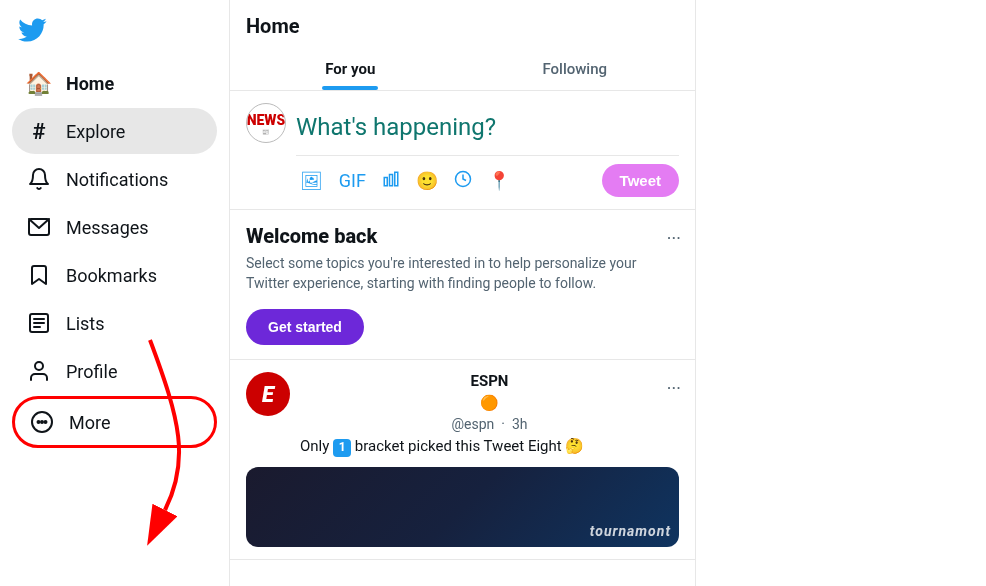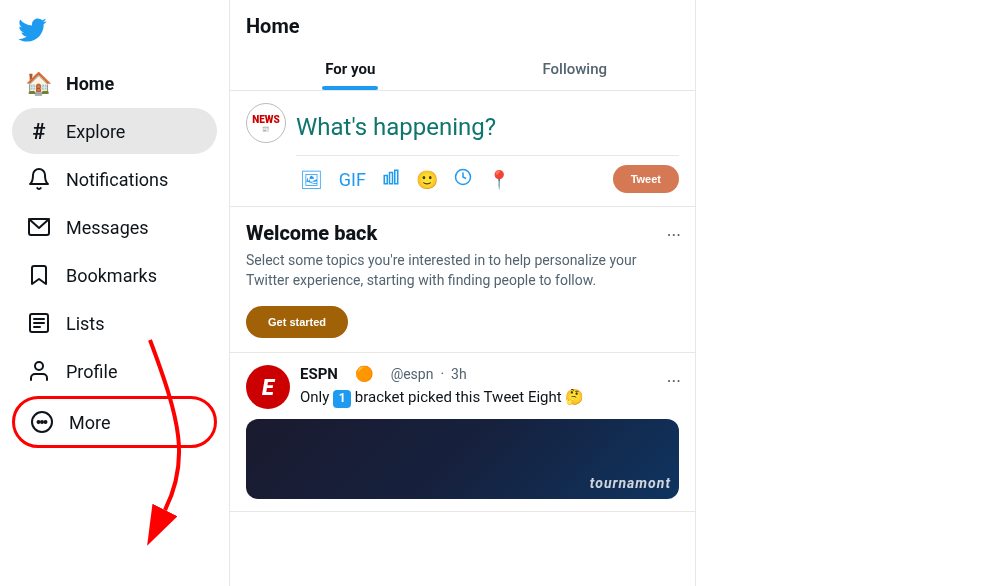--- a/index.html
+++ b/index.html
@@ -174,26 +174,26 @@
       align-items: center;
     }
     .compose-icon {
       font-size: 18px;
       color: #1d9bf0;
       cursor: pointer;
       padding: 4px;
       border-radius: 50%;
     }
     .tweet-btn {
-      background: #c2410c;
+      background: #d946ef;
       color: #fff;
       border: none;
       border-radius: 20px;
       padding: 8px 18px;
-      font-size: 11px;
+      font-size: 15px;
       font-weight: 700;
       cursor: pointer;
       opacity: 0.7;
     }
 
     
     .welcome-card {
       padding: 14px 16px;
       border-bottom: 1px solid #e7e7e7;
       position: relative;
@@ -211,26 +211,26 @@
       color: #0f1419;
       margin-bottom: 6px;
     }
     .welcome-card p {
       font-size: 14px;
       color: #536471;
       margin-bottom: 16px;
       line-height: 1.4;
     }
     .get-started-btn {
-      background: #a16207;
+      background: #6d28d9;
       color: #fff;
       border: none;
       border-radius: 20px;
       padding: 10px 22px;
-      font-size: 11px;
+      font-size: 14px;
       font-weight: 700;
       cursor: pointer;
     }
 
     
     .tweet-card {
       padding: 12px 16px;
       border-bottom: 1px solid #e7e7e7;
       position: relative;
     }
@@ -260,21 +260,22 @@
       flex-shrink: 0;
     }
     .espn-letter { font-style: italic; font-size: 22px; font-weight: 900; }
     .tweet-meta { flex: 1; }
     .tweet-author {
       font-size: 15px;
       font-weight: 700;
       color: #0f1419;
       display: flex;
       align-items: center;
-      gap: 17px;
+      gap: 4px;
+      flex-direction: column;
     }
     .tweet-handle { color: #536471; font-weight: 400; font-size: 14px; }
     .tweet-text { font-size: 15px; color: #0f1419; margin-top: 4px; line-height: 1.4; }
     .bracket-num {
       display: inline-flex;
       align-items: center;
       justify-content: center;
       background: #1d9bf0;
       color: #fff;
       border-radius: 4px;
@@ -430,21 +431,21 @@
       </div>
       <div class="tab">
         <span>Following</span>
       </div>
     </div>
   </div>
 
   <div class="compose-area">
     <div class="news-icon">
       <div class="news-icon-inner">
-        <span style="font-size:10px;font-weight:900;color:#cc0000;">NEWS</span>
+        <span style="font-size:14px;font-weight:900;color:#cc0000;">NEWS</span>
         <span style="font-size:6px;color:#333;">📰</span>
       </div>
     </div>
     <div class="compose-right">
       <div class="compose-placeholder">What's happening?</div>
       <div class="compose-actions">
         <div class="compose-icons">
           <span class="compose-icon">🖼</span>
           <span class="compose-icon">GIF</span>
           <span class="compose-icon">

